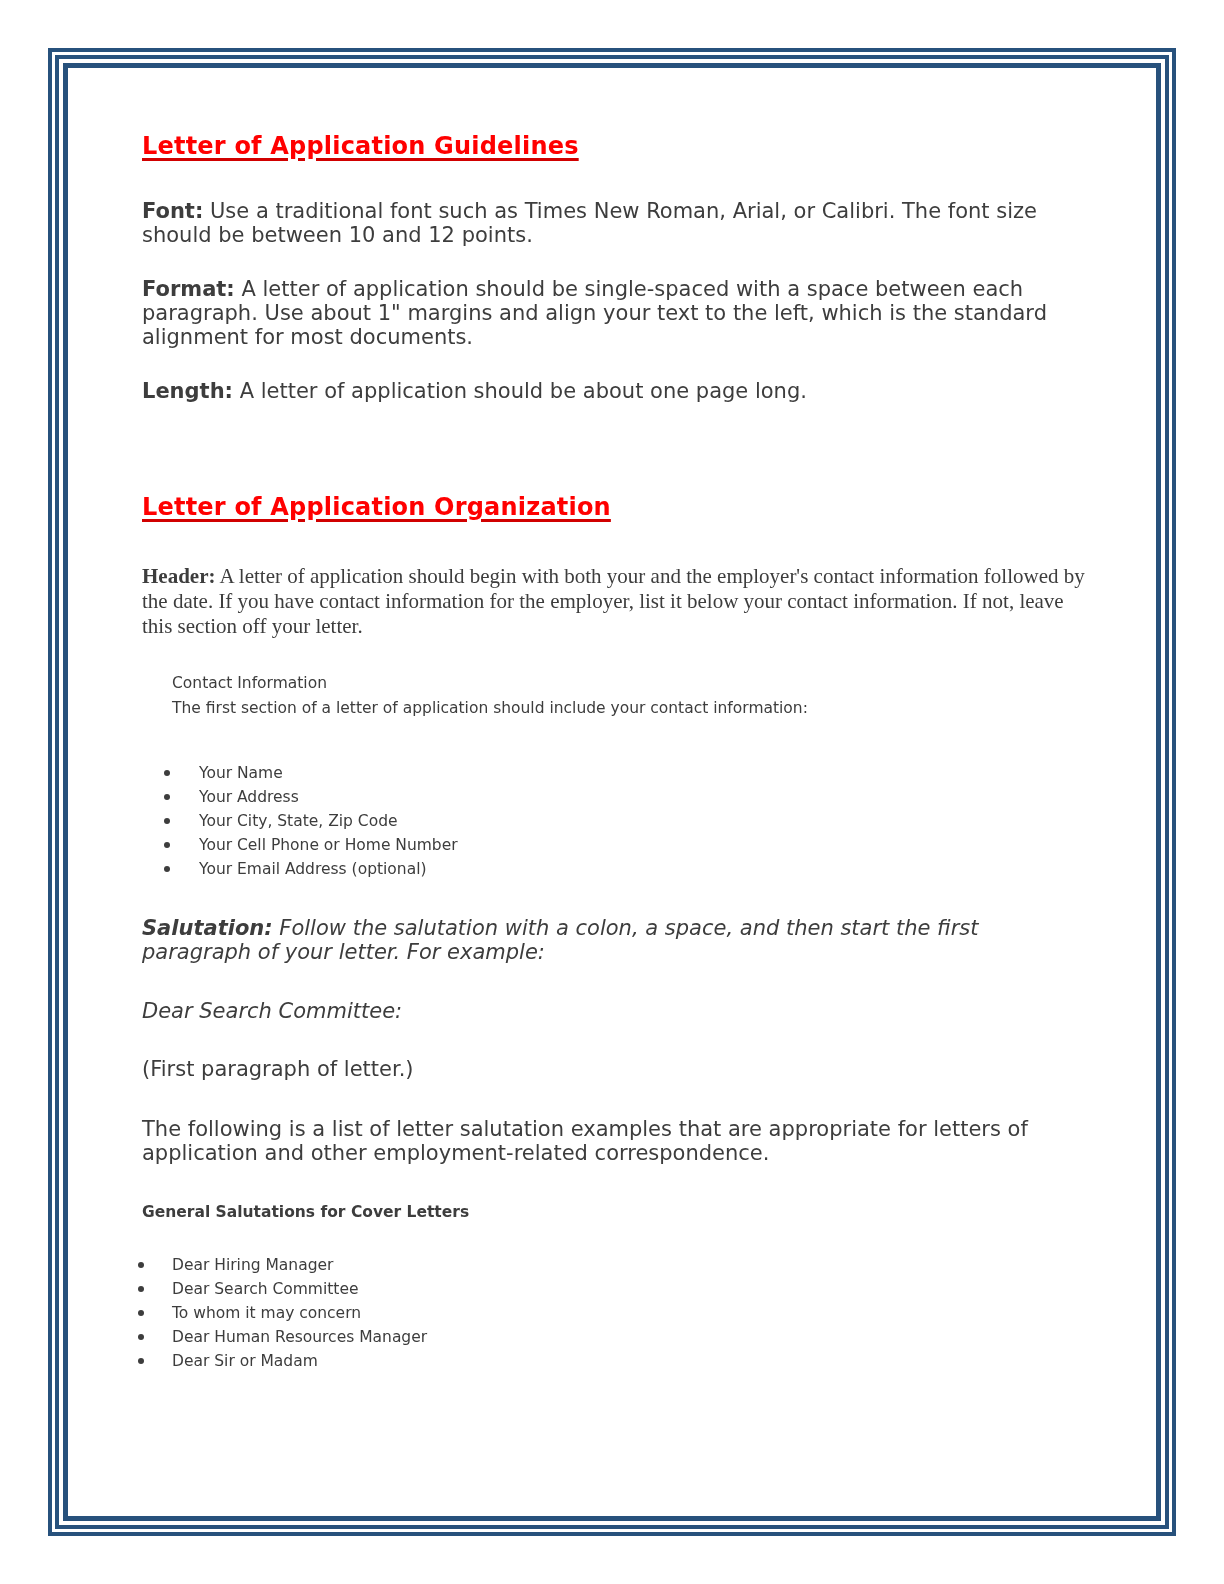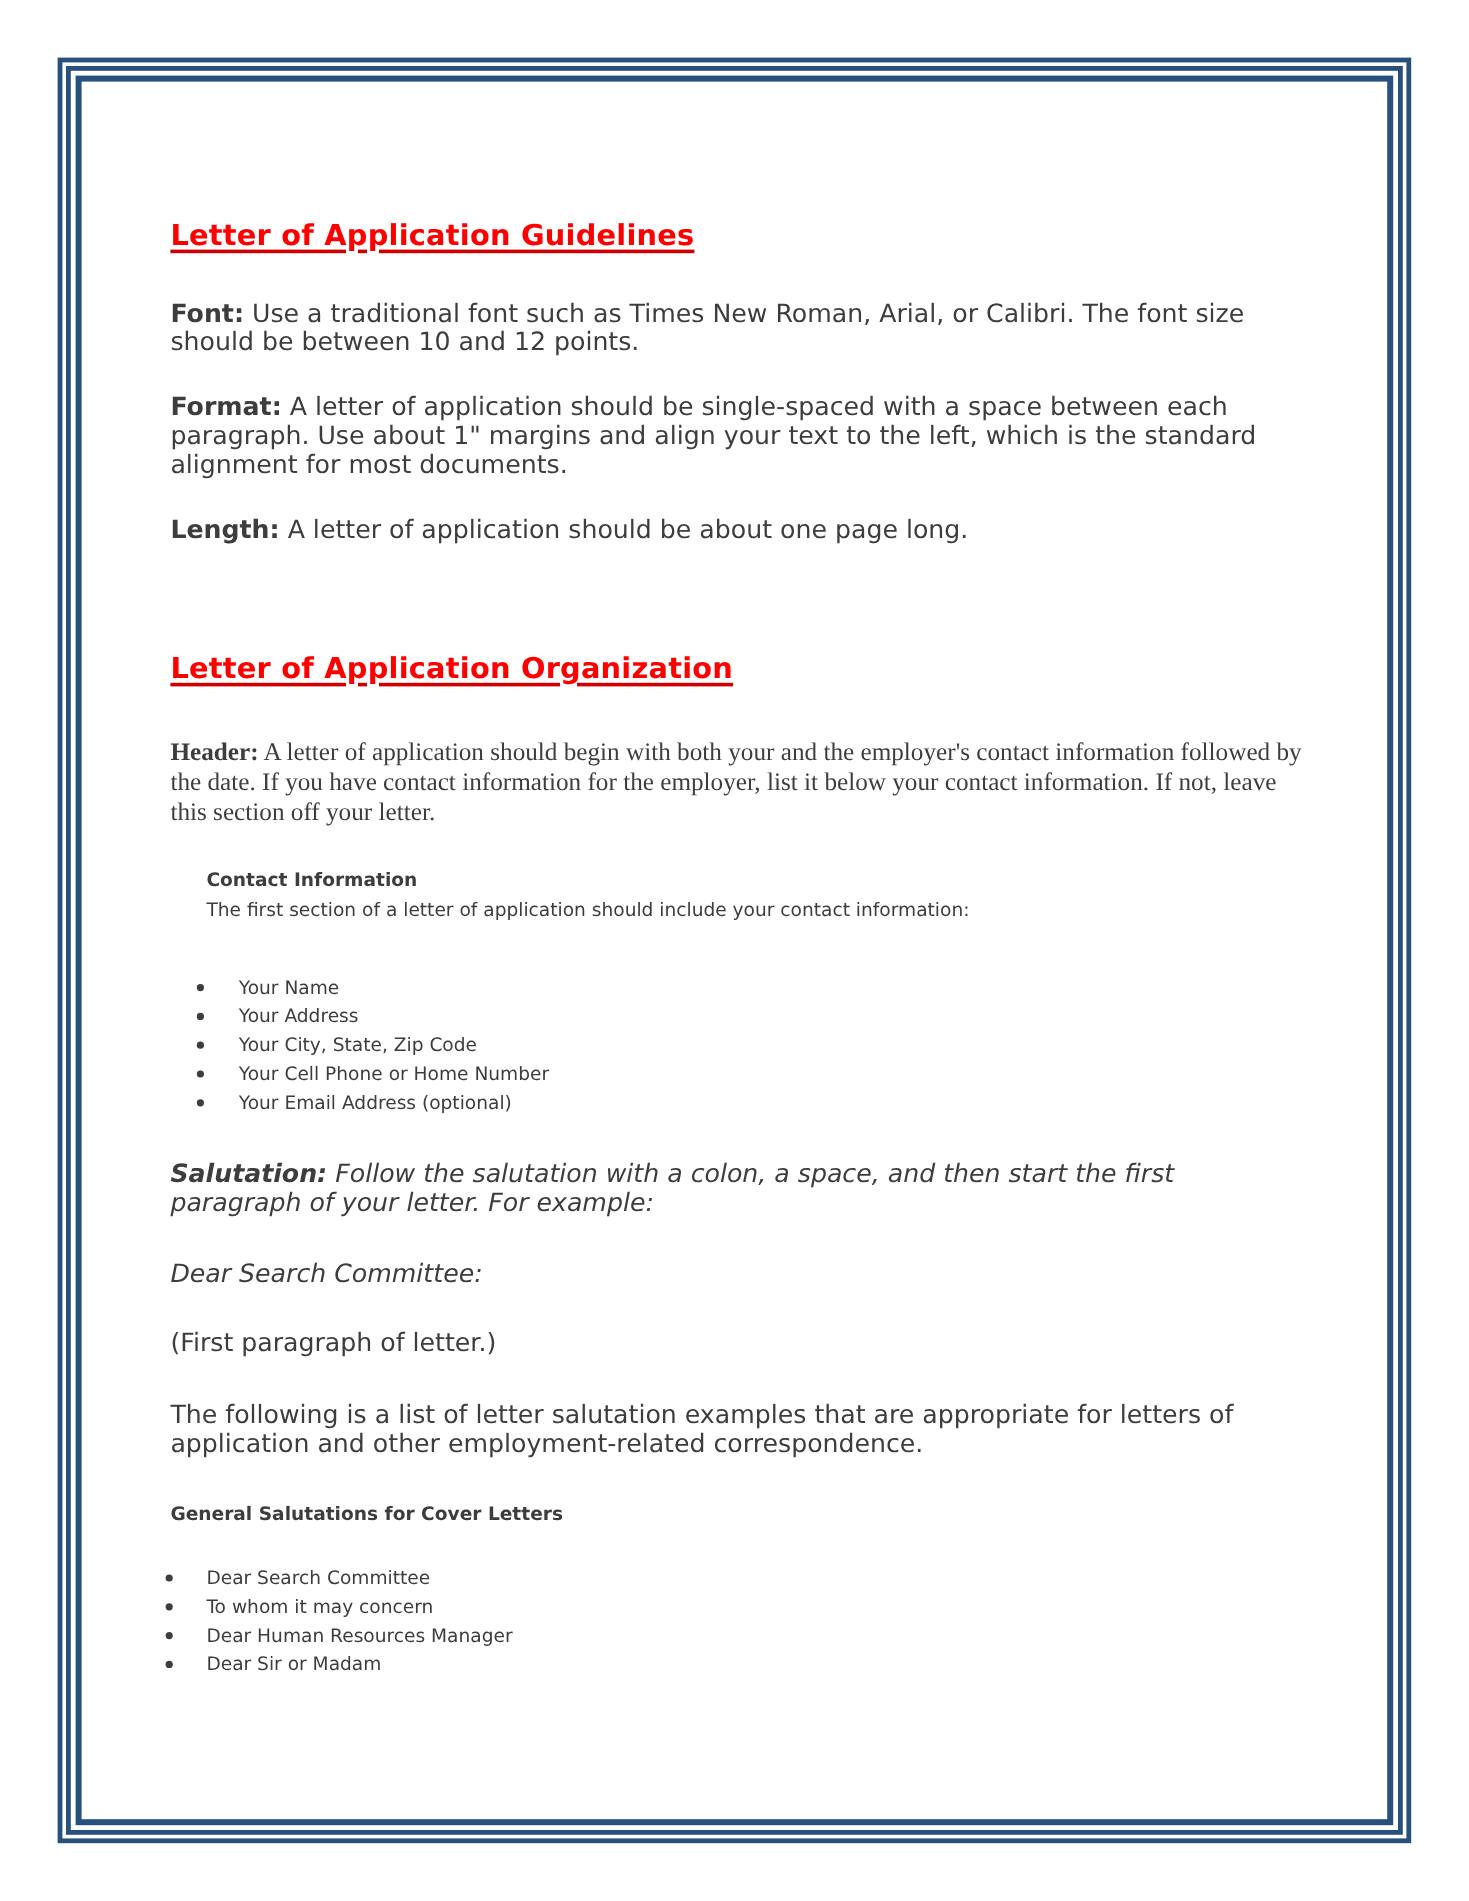--- a/index.html
+++ b/index.html
@@ -20,21 +20,21 @@
   }
   .frame {
     position: absolute;
     left: 48px; top: 48px;
     width: 1128px; height: 1488px;
   }
   .b1 { width: 100%; height: 100%; border: 4px solid var(--navy); padding: 3px; }
   .b2 { width: 100%; height: 100%; border: 4px solid var(--navy); padding: 4px; }
   .b3 { width: 100%; height: 100%; border: 5px solid var(--navy); overflow: hidden; }
   .content {
-    padding: 113px 40px 0 74px;
+    padding: 63px 40px 0 74px;
   }
   .doc-heading {
     font-size: 24px;
     line-height: 30px;
     font-weight: bold;
     color: var(--red);
     text-decoration: underline;
     text-decoration-color: var(--red-underline);
     text-decoration-thickness: 3px;
     text-underline-offset: 4px;
@@ -52,21 +52,21 @@
   .p-format { margin-bottom: 30px; }
   .p-length { margin-bottom: 89px; }
   .p-header { line-height: 25px; margin-bottom: 32px; font-family: Liberation Serif, serif; }
   .contact-block {
     margin-left: 30px;
     font-size: 15.5px;
     line-height: 25px;
     margin-bottom: 40px;
     max-width: 915px;
   }
-  .sub-heading { font-weight: bold; }
+  .sub-heading { font-weight: normal; }
   .p-salutation { margin-bottom: 35px; font-style: italic; }
   .p-example-salutation { margin-bottom: 34px; font-style: italic; }
   .p-example-first { margin-bottom: 36px; }
   .p-following { margin-bottom: 35px; }
   .h3-general {
     font-size: 15.5px;
     line-height: 24px;
     font-weight: bold;
     margin-bottom: 29px;
   }
@@ -142,20 +142,21 @@
 
           <p class="para p-example-salutation">Dear Search Committee:</p>
 
           <p class="para p-example-first">(First paragraph of letter.)</p>
 
           <p class="para p-following">The following is a list of letter salutation examples that are appropriate for letters of application and other employment-related correspondence.</p>
 
           <h3 class="h3-general">General Salutations for Cover Letters</h3>
 
           <ul class="bullet-list list-flush">
+              <li><span class="bullet"></span><span>Dear Hiring Manager</span></li>
               <li><span class="bullet"></span><span>Dear Search Committee</span></li>
               <li><span class="bullet"></span><span>To whom it may concern</span></li>
               <li><span class="bullet"></span><span>Dear Human Resources Manager</span></li>
               <li><span class="bullet"></span><span>Dear Sir or Madam</span></li>
             </ul>
 
         </div>
       </div>
     </div>
   </div>

